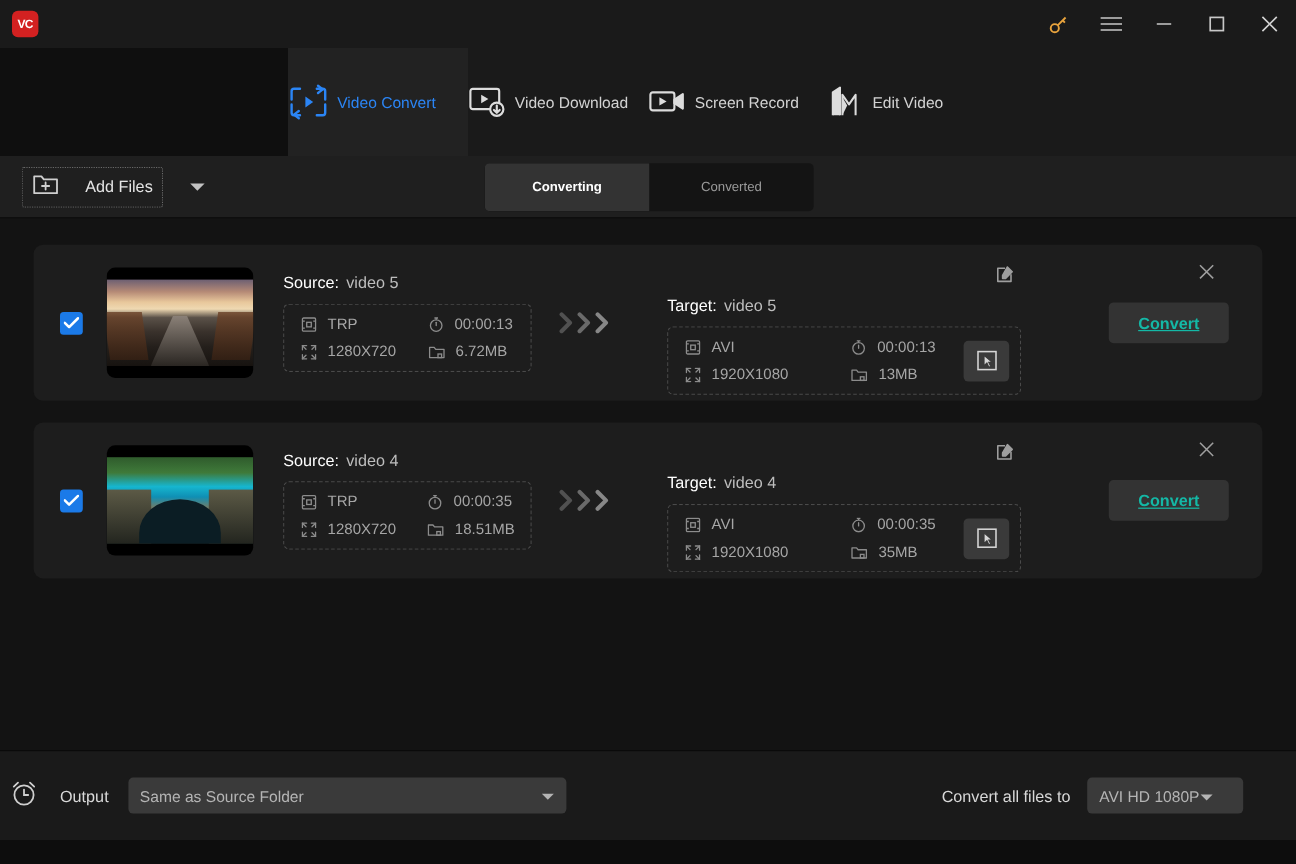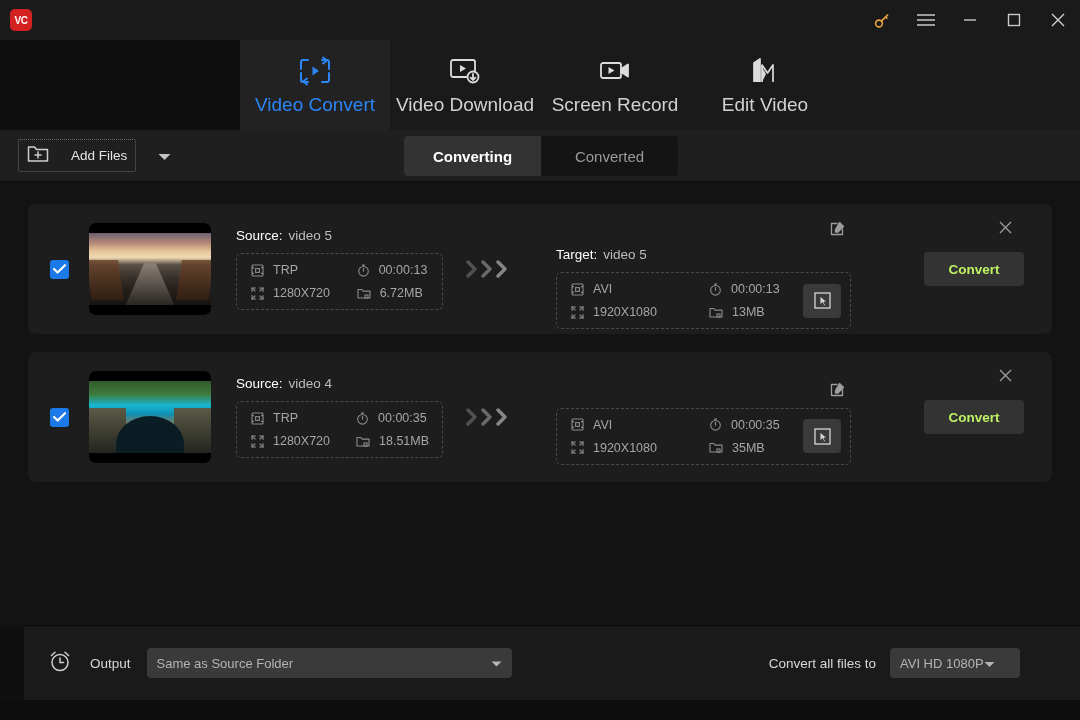--- a/index.html
+++ b/index.html
@@ -33,23 +33,23 @@
   }
   .tb-btn svg { display: block; }
 
   
   .nav {
     height: 90px; flex: 0 0 90px; background: #1a1a1a;
     display: flex; align-items: stretch; position: relative;
   }
   .nav-pad { width: 240px; flex: 0 0 240px; background: #0f0f0f; }
   .nav-item {
-    width: 150px; flex: 0 0 150px; display: flex; flex-direction: column;
-    align-items: center; justify-content: center; gap: 7px;
-    color: #d2d2d2; font-size: 19px; cursor: default;
+    width: 150px; flex: 0 0 150px; display: flex; 
+    align-items: center; justify-content: flex-start; gap: 7px;
+    color: #d2d2d2; font-size: 13px; cursor: default;
   }
   .nav-item.active { background: #222222; color: #2b85f5; }
   .nav-icon { height: 32px; display: flex; align-items: center; justify-content: center; }
   .nav-rest { flex: 1 1 auto; background: #1a1a1a; }
 
   
   .toolbar {
     height: 52px; flex: 0 0 52px; background: #1f1f1f;
     display: flex; align-items: center; padding: 0 18px;
     border-bottom: 1px solid #0b0b0b; position: relative;
@@ -60,21 +60,21 @@
   }
   .addfiles .lbl { color: #e4e4e4; font-size: 13.5px; }
   .caret-btn { margin-left: 16px; padding: 6px; }
   .seg {
     position: absolute; left: 404px; top: 6px;
     width: 274px; height: 40px; background: #141414; border-radius: 4px;
     display: flex; overflow: hidden;
   }
   .seg-btn {
     flex: 1 1 50%; display: flex; align-items: center; justify-content: center;
-    font-size: 15px; color: #9a9a9a;
+    font-size: 11px; color: #9a9a9a;
   }
   .seg-btn.active { background: #333333; color: #ffffff; font-weight: bold; }
 
   
   .content { flex: 1 1 auto; background: #131313; padding: 22px 28px 0 28px; overflow: hidden; }
 
   .card {
     height: 130px; background: #1d1d1d; border-radius: 8px;
     display: flex; align-items: center; position: relative;
     margin-bottom: 18px; padding: 0 18px 0 22px;
@@ -141,30 +141,30 @@
   .target-wrap { position: relative; margin-top: 38px; }
   .edit-icon { position: absolute; right: 6px; top: -26px; }
   .pickbtn {
     position: absolute; right: 9px; top: 50%; transform: translateY(-50%);
     width: 38px; height: 34px; border-radius: 4px; background: #3a3a3a;
     display: flex; align-items: center; justify-content: center;
   }
   .convert-btn {
     position: absolute; right: 28px; top: 50%; transform: translateY(-50%);
     width: 100px; height: 34px; border-radius: 4px; background: #333333;
-    color: #bef264; font-size: 13.5px; font-weight: bold;
-    display: flex; align-items: center; justify-content: center;
+    color: #14b8a6; font-size: 13.5px; font-weight: bold;
+    display: flex; align-items: center; justify-content: center; text-decoration: underline;
   }
   .card-close { position: absolute; right: 40px; top: 16px; color: #9e9e9e; }
 
   
   .bottom {
     height: 75px; flex: 0 0 75px; background: #1a1a1a;
     border-top: 1px solid #0a0a0a;
-    display: flex; align-items: center; padding: 0 24px; position: relative; margin-left: 24px;
+    display: flex; align-items: center; padding: 0 8px; position: relative;
   }
   .out-label { color: #d8d8d8; font-size: 13.5px; margin-left: 18px; }
   .select {
     margin-left: 16px; width: 365px; height: 30px; border-radius: 4px;
     background: #3a3a3a; display: flex; align-items: center;
     padding: 0 10px; color: #b4b4b4; font-size: 13px; position: relative;
   }
   .select .scaret { position: absolute; right: 10px; top: 50%; transform: translateY(-50%); }
   .bot-spacer { flex: 1 1 auto; }
   .conv-all-label { color: #d8d8d8; font-size: 13.5px; margin-right: 14px; }
@@ -470,20 +470,23 @@
           </svg>
         <svg width="14" height="20" viewBox="0 0 14 20" fill="none" stroke="#9a9a9a" stroke-width="3.4" stroke-linecap="round" stroke-linejoin="round">
             <path d="M3 3 L10 10 L3 17"></path>
           </svg>
         <svg width="14" height="20" viewBox="0 0 14 20" fill="none" stroke="#9a9a9a" stroke-width="3.4" stroke-linecap="round" stroke-linejoin="round">
             <path d="M3 3 L10 10 L3 17"></path>
           </svg>
       </div>
 
       <div class="target-wrap meta">
+        <div class="meta-title">
+          <b>Target:</b><span class="val">video 4</span>
+        </div>
         <span class="edit-icon">
           <svg width="15" height="15" viewBox="0 0 15 15" fill="none" stroke="#9e9e9e" stroke-width="1.3" stroke-linejoin="round">
               <path d="M12.5 7.5 V13.5 H1.5 V2.5 H7.5"></path>
               <path d="M9.5 1.5 L13.5 5.5 L8 11 H5.5 V8.5 Z" fill="#9e9e9e" stroke="#9e9e9e"></path>
             </svg>
         </span>
         <div class="infobox tgt">
           <div class="ib-cell">
             <svg width="13" height="13" viewBox="0 0 13 13" fill="none" stroke="#8c8c8c" stroke-width="1.1">
                 <rect x="1" y="1" width="11" height="11" rx="1"></rect>

